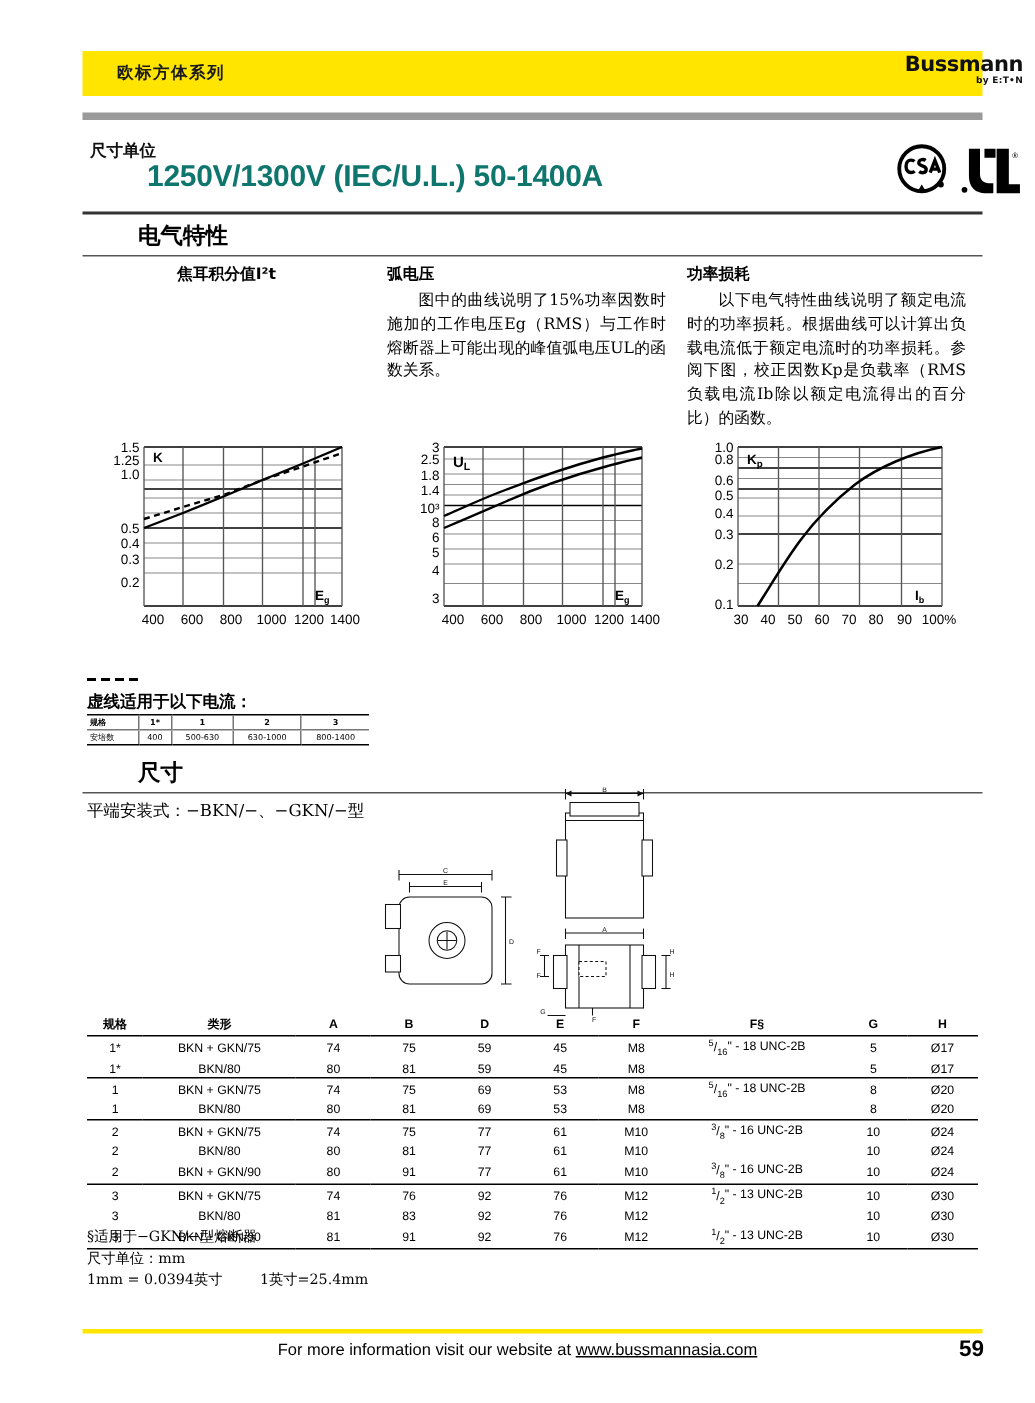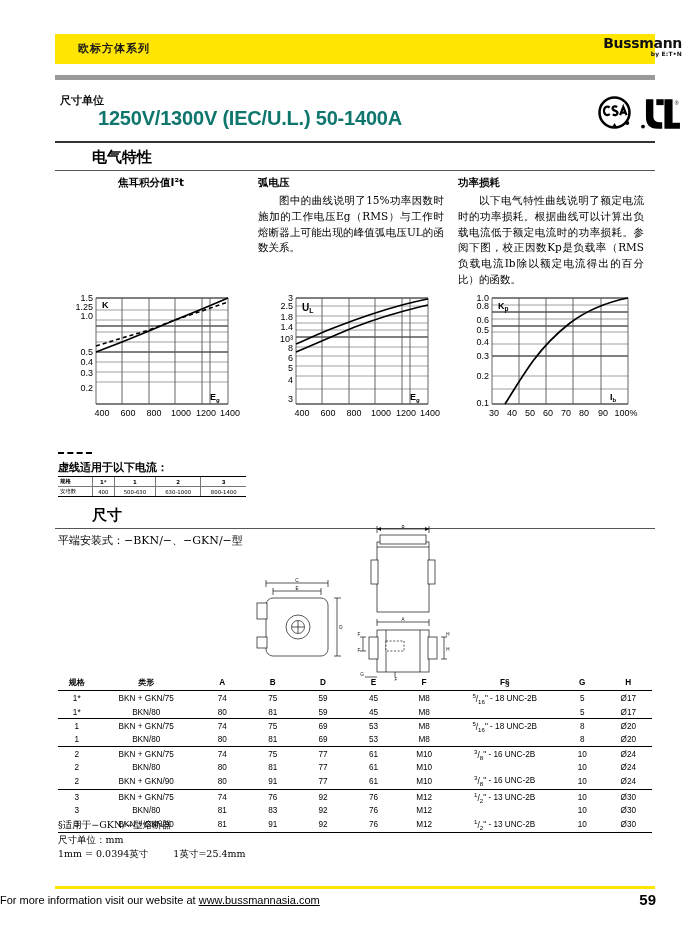--- a/index.html
+++ b/index.html
@@ -185,20 +185,21 @@
   }
   .notes .unitrow span { margin-right: 22px; }
 
   
   .foot-rule {
     position: absolute; left: 55px; top: 886px;
     width: 600px; height: 3px; background: #ffe500;
   }
   .foot-text {
     position: absolute; left: 0; top: 894px; width: 690px;
+    text-align: center;
     font-family: "Liberation Sans", sans-serif; font-size: 11px;
   }
   .foot-text a { color: #000; text-decoration: underline; }
   .page-num {
     position: absolute; right: 34px; top: 891px;
     font-family: "Liberation Sans", sans-serif;
     font-size: 15px; font-weight: bold;
   }
 </style>
 </head>

